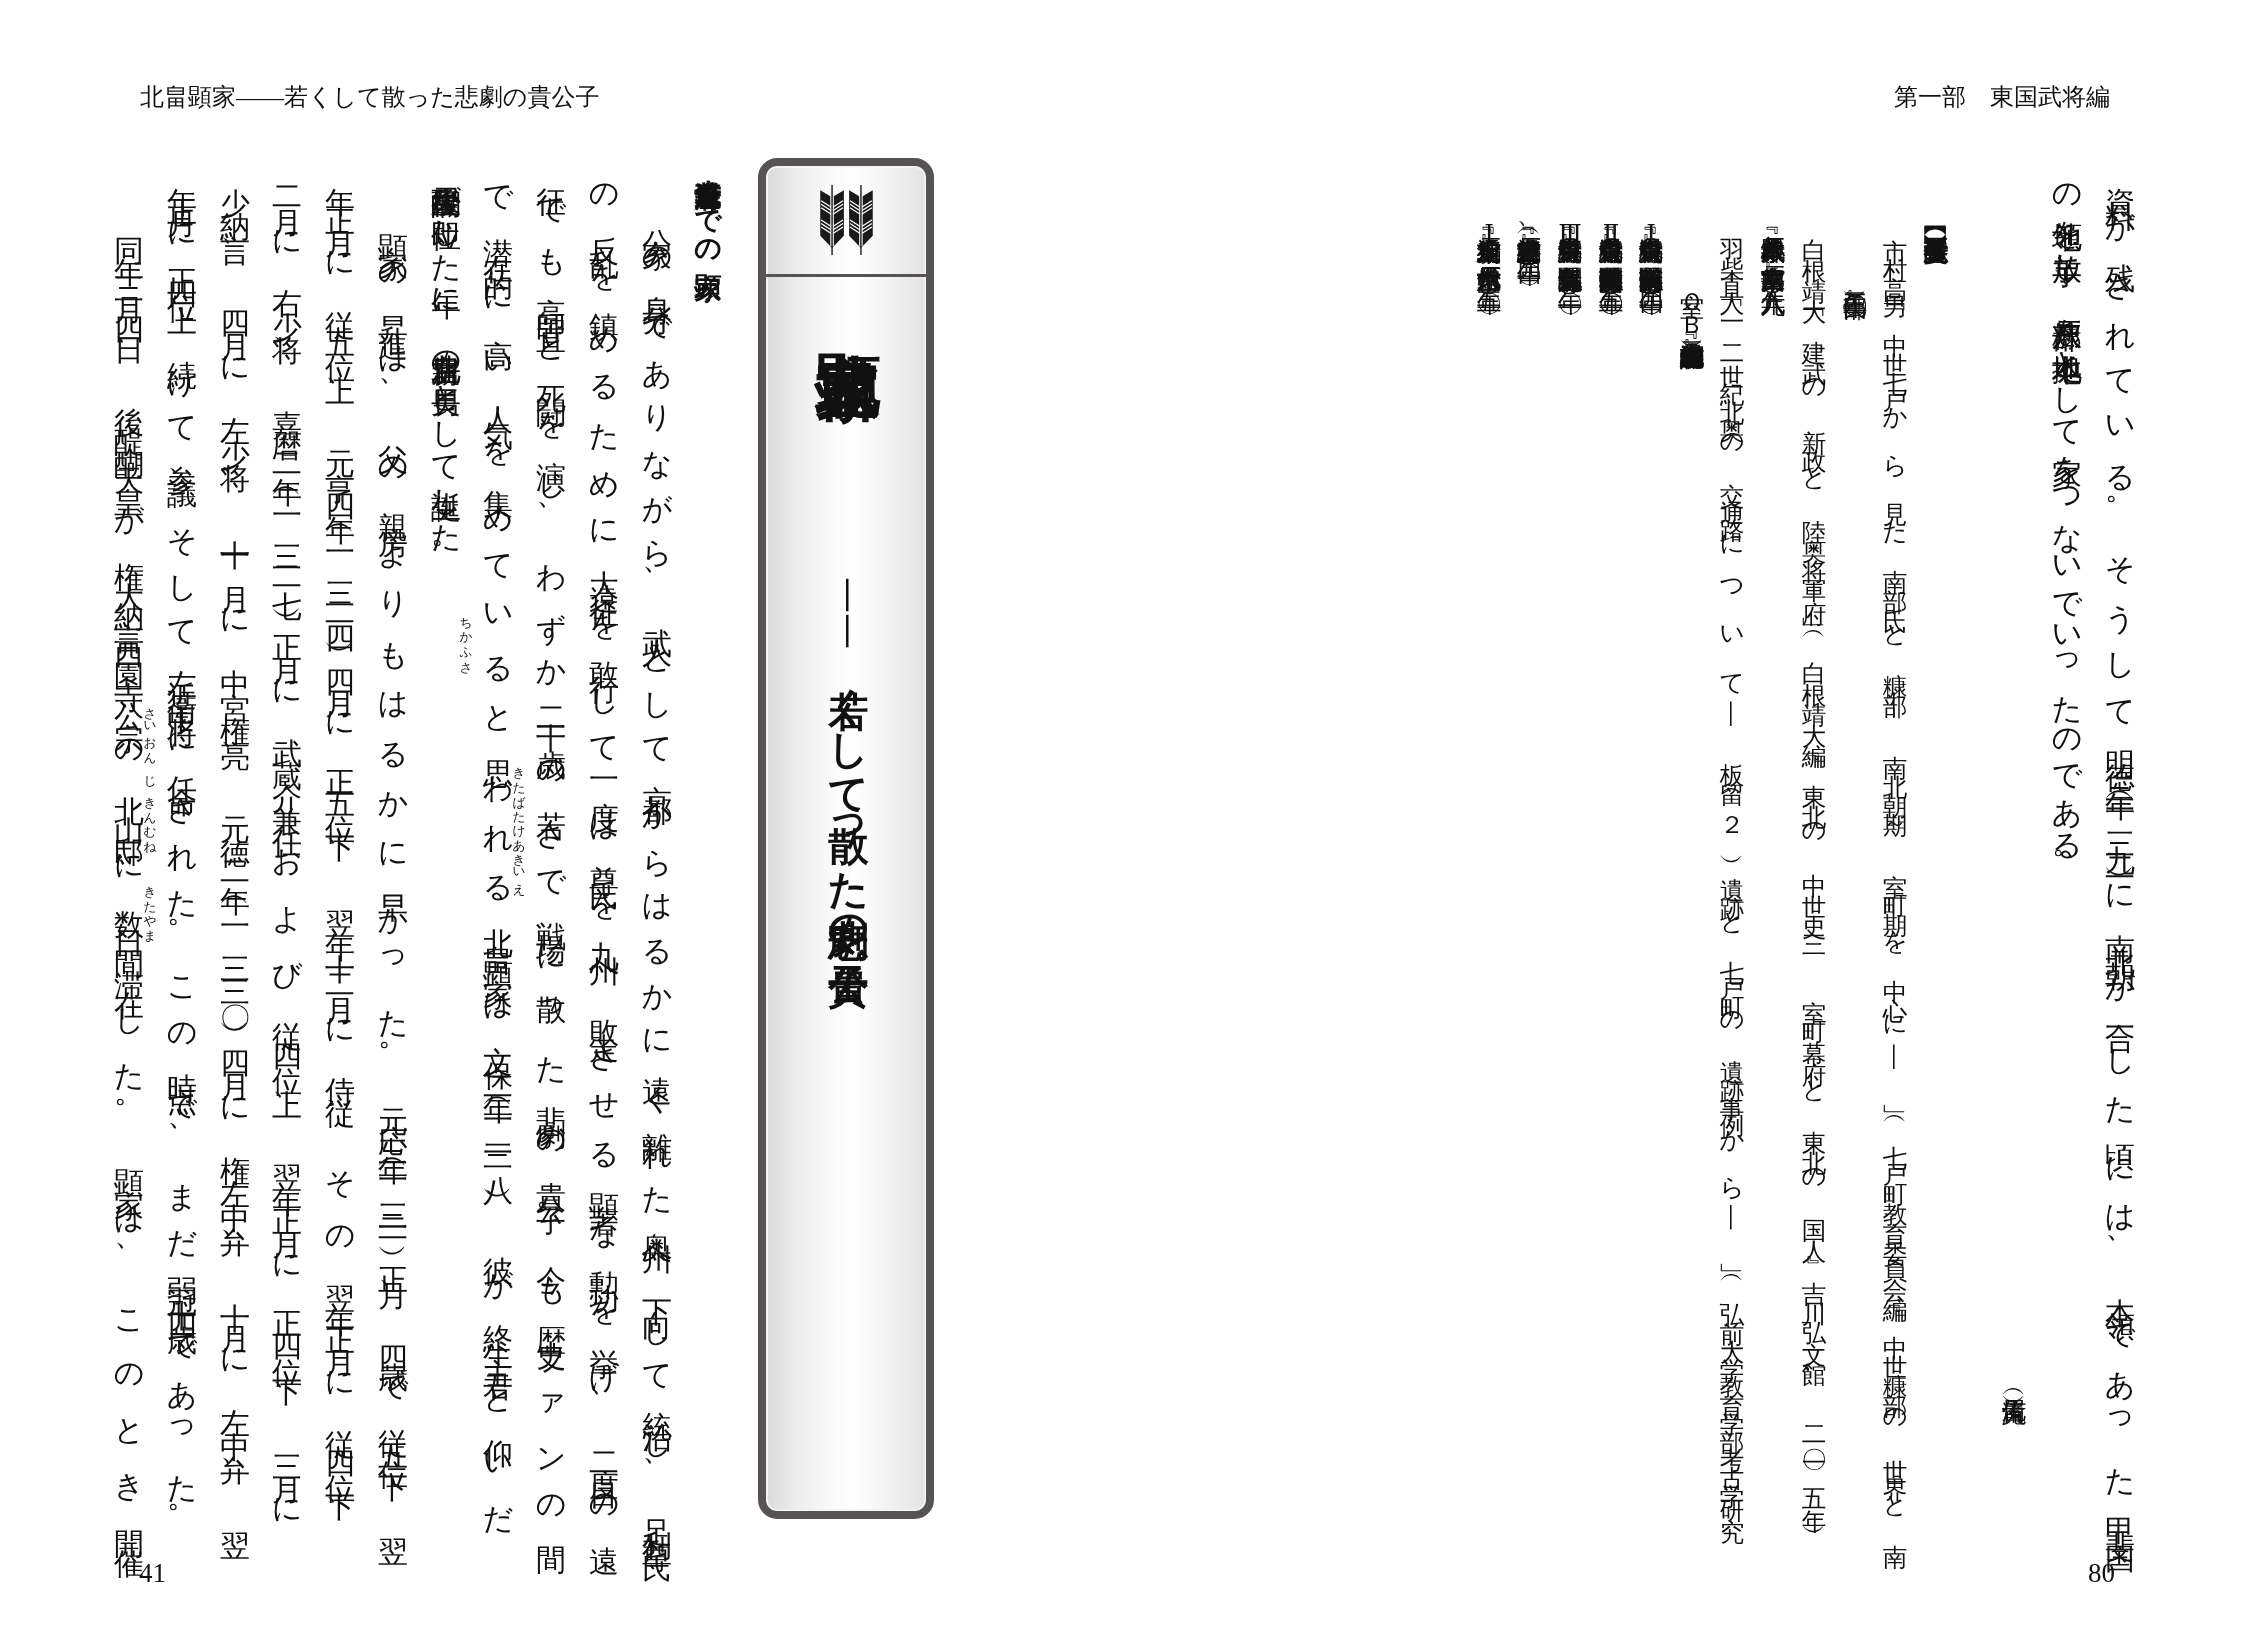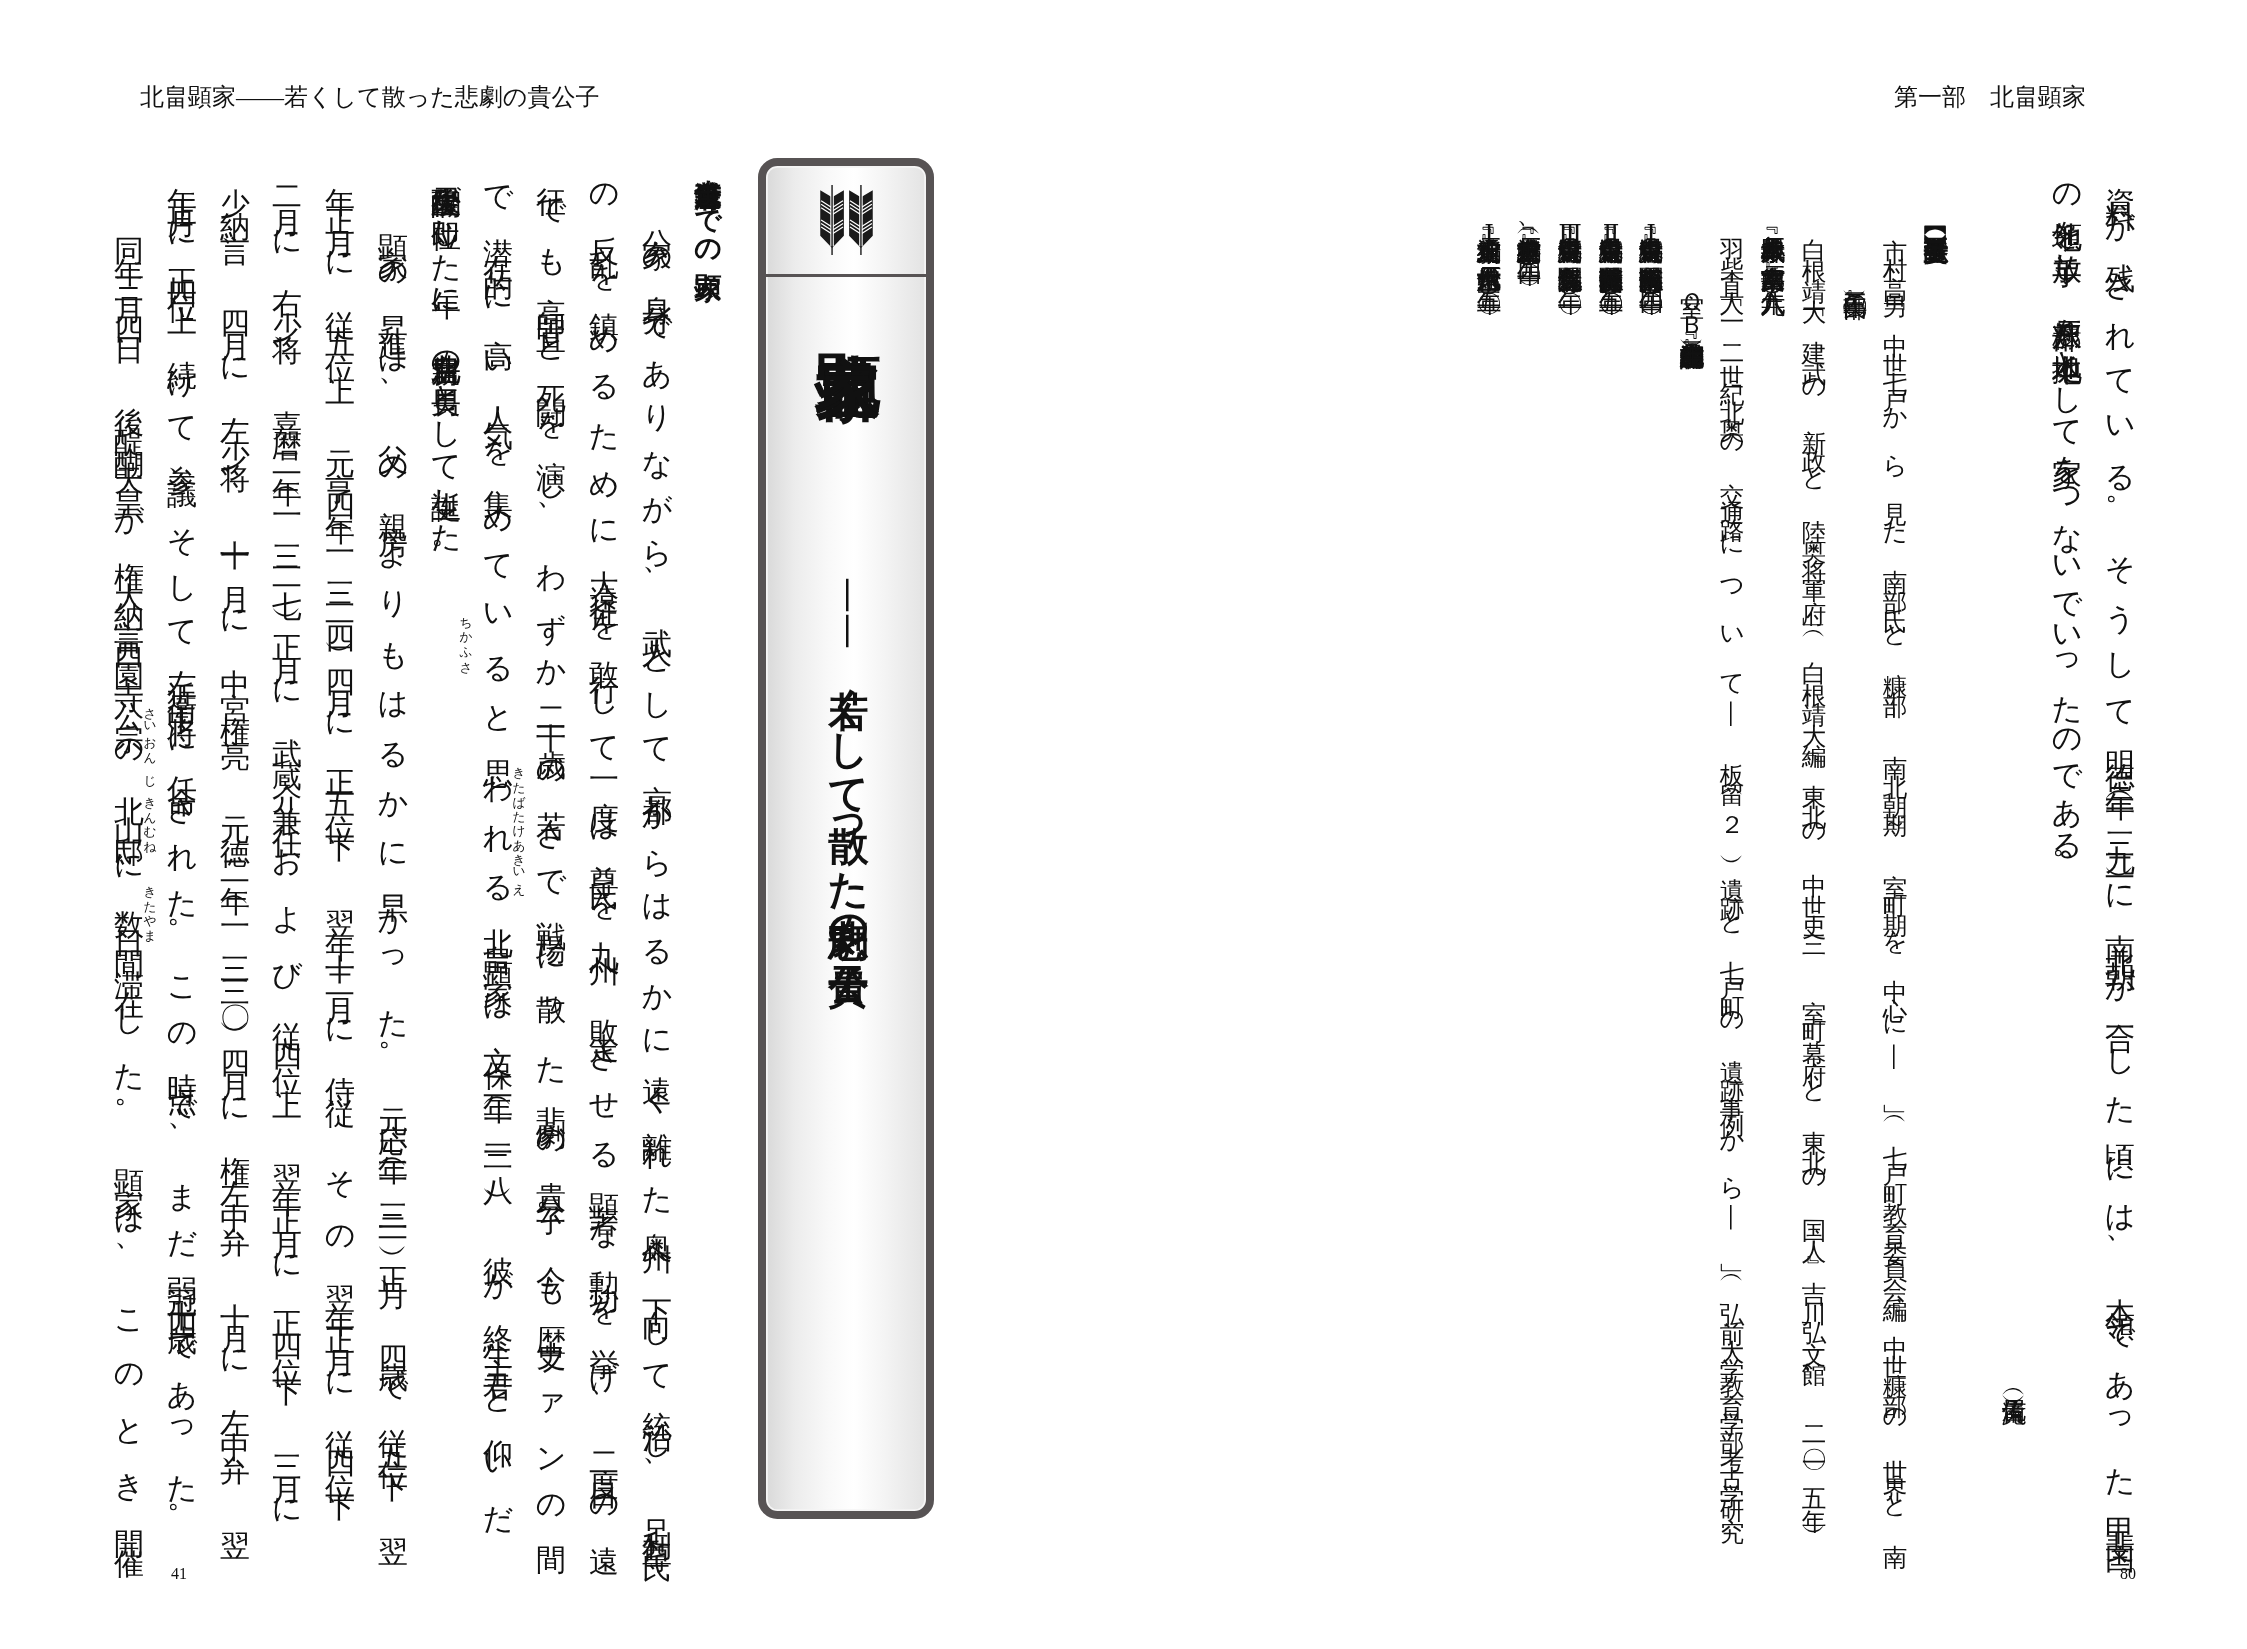--- a/index.html
+++ b/index.html
@@ -12,23 +12,22 @@
   }
   .page { position: absolute; top: 0; height: 1160px; width: 1124px; text-decoration: underline; }
   .page.left { left: 0; }
   .page.right { left: 1124px; }
 
   .hdr {
     position: absolute; top: 85px; font-size: 24px; line-height: 24px;
     white-space: nowrap; font-family: "Liberation Serif", "DejaVu Serif", serif;
   }
   .pgno {
-    position: absolute; top: 1563px; font-size: 16px; line-height: 21px;
+    position: absolute; top: 1563px; font-size: 27px; line-height: 21px;
     font-family: "Liberation Serif", "DejaVu Serif", serif;
-    margin-left: 32px;
   }
 
   .v { position: absolute; writing-mode: vertical-rl; text-orientation: mixed; white-space: nowrap; }
 
   .body-col { top: 164px; font-size: 30px; line-height: 30px; width: 30px; }
   .sec-head { top: 160px; left: 694px; font-size: 27px; line-height: 28px; width: 28px;
               font-weight: bold; font-family: "DejaVu Sans", "Liberation Sans", sans-serif; }
   .ruby { font-size: 12.7px; line-height: 13px; width: 13px; text-align: center; }
   .ref-head { top: 218px; font-size: 24.6px; line-height: 24.6px; width: 24.6px;
               font-family: "DejaVu Sans", "Liberation Sans", sans-serif; font-weight: bold; }
@@ -110,21 +109,21 @@
   <div class="v ruby" style="left:460px; top:609px;   height:59px">ちかふさ</div>
   <div class="v ruby" style="left:144px; top:698px; height:59px">さいおん</div>
   <div class="v ruby" style="left:144px; top:758px;   height:30px">じ</div>
   <div class="v ruby" style="left:144px; top:787px; height:59px">きんむね</div>
   <div class="v ruby" style="left:144px; top:876px; height:59px">きたやま</div>
 
   <div class="pgno" style="left:139px">41</div>
 </div>
 
 <div class="page right">
-  <div class="hdr" style="left:770px">第一部　北畠顕家</div>
+  <div class="hdr" style="left:770px">第一部　東国武将編</div>
 
   <div class="v body-col" style="left: 981px; letter-spacing: 13.6px;">資料が残されている。そうして明徳三年（一三九二）に南北朝が合一した頃には、本領であった甲斐国</div>
   <div class="v body-col" style="left:928px">の領地を手放し、糠部八戸を本拠地として家をつないでいったのである。</div>
 
   <div class="v credit" style="left:877px">（滝尻侑貴）</div>
 
   <div class="v ref-head" style="left:799px">【主要参考文献】</div>
 
   <div class="v ref-col" style="left: 758px; letter-spacing: 19px;">市村高男「中世七戸から見た南部氏と糠部―南北朝期～室町期を中心に―」（七戸町教育委員会編『中世糠部の世界と南</div>
   <div class="v ref-col wrap" style="left:718px">部氏』二〇〇三年）</div>

